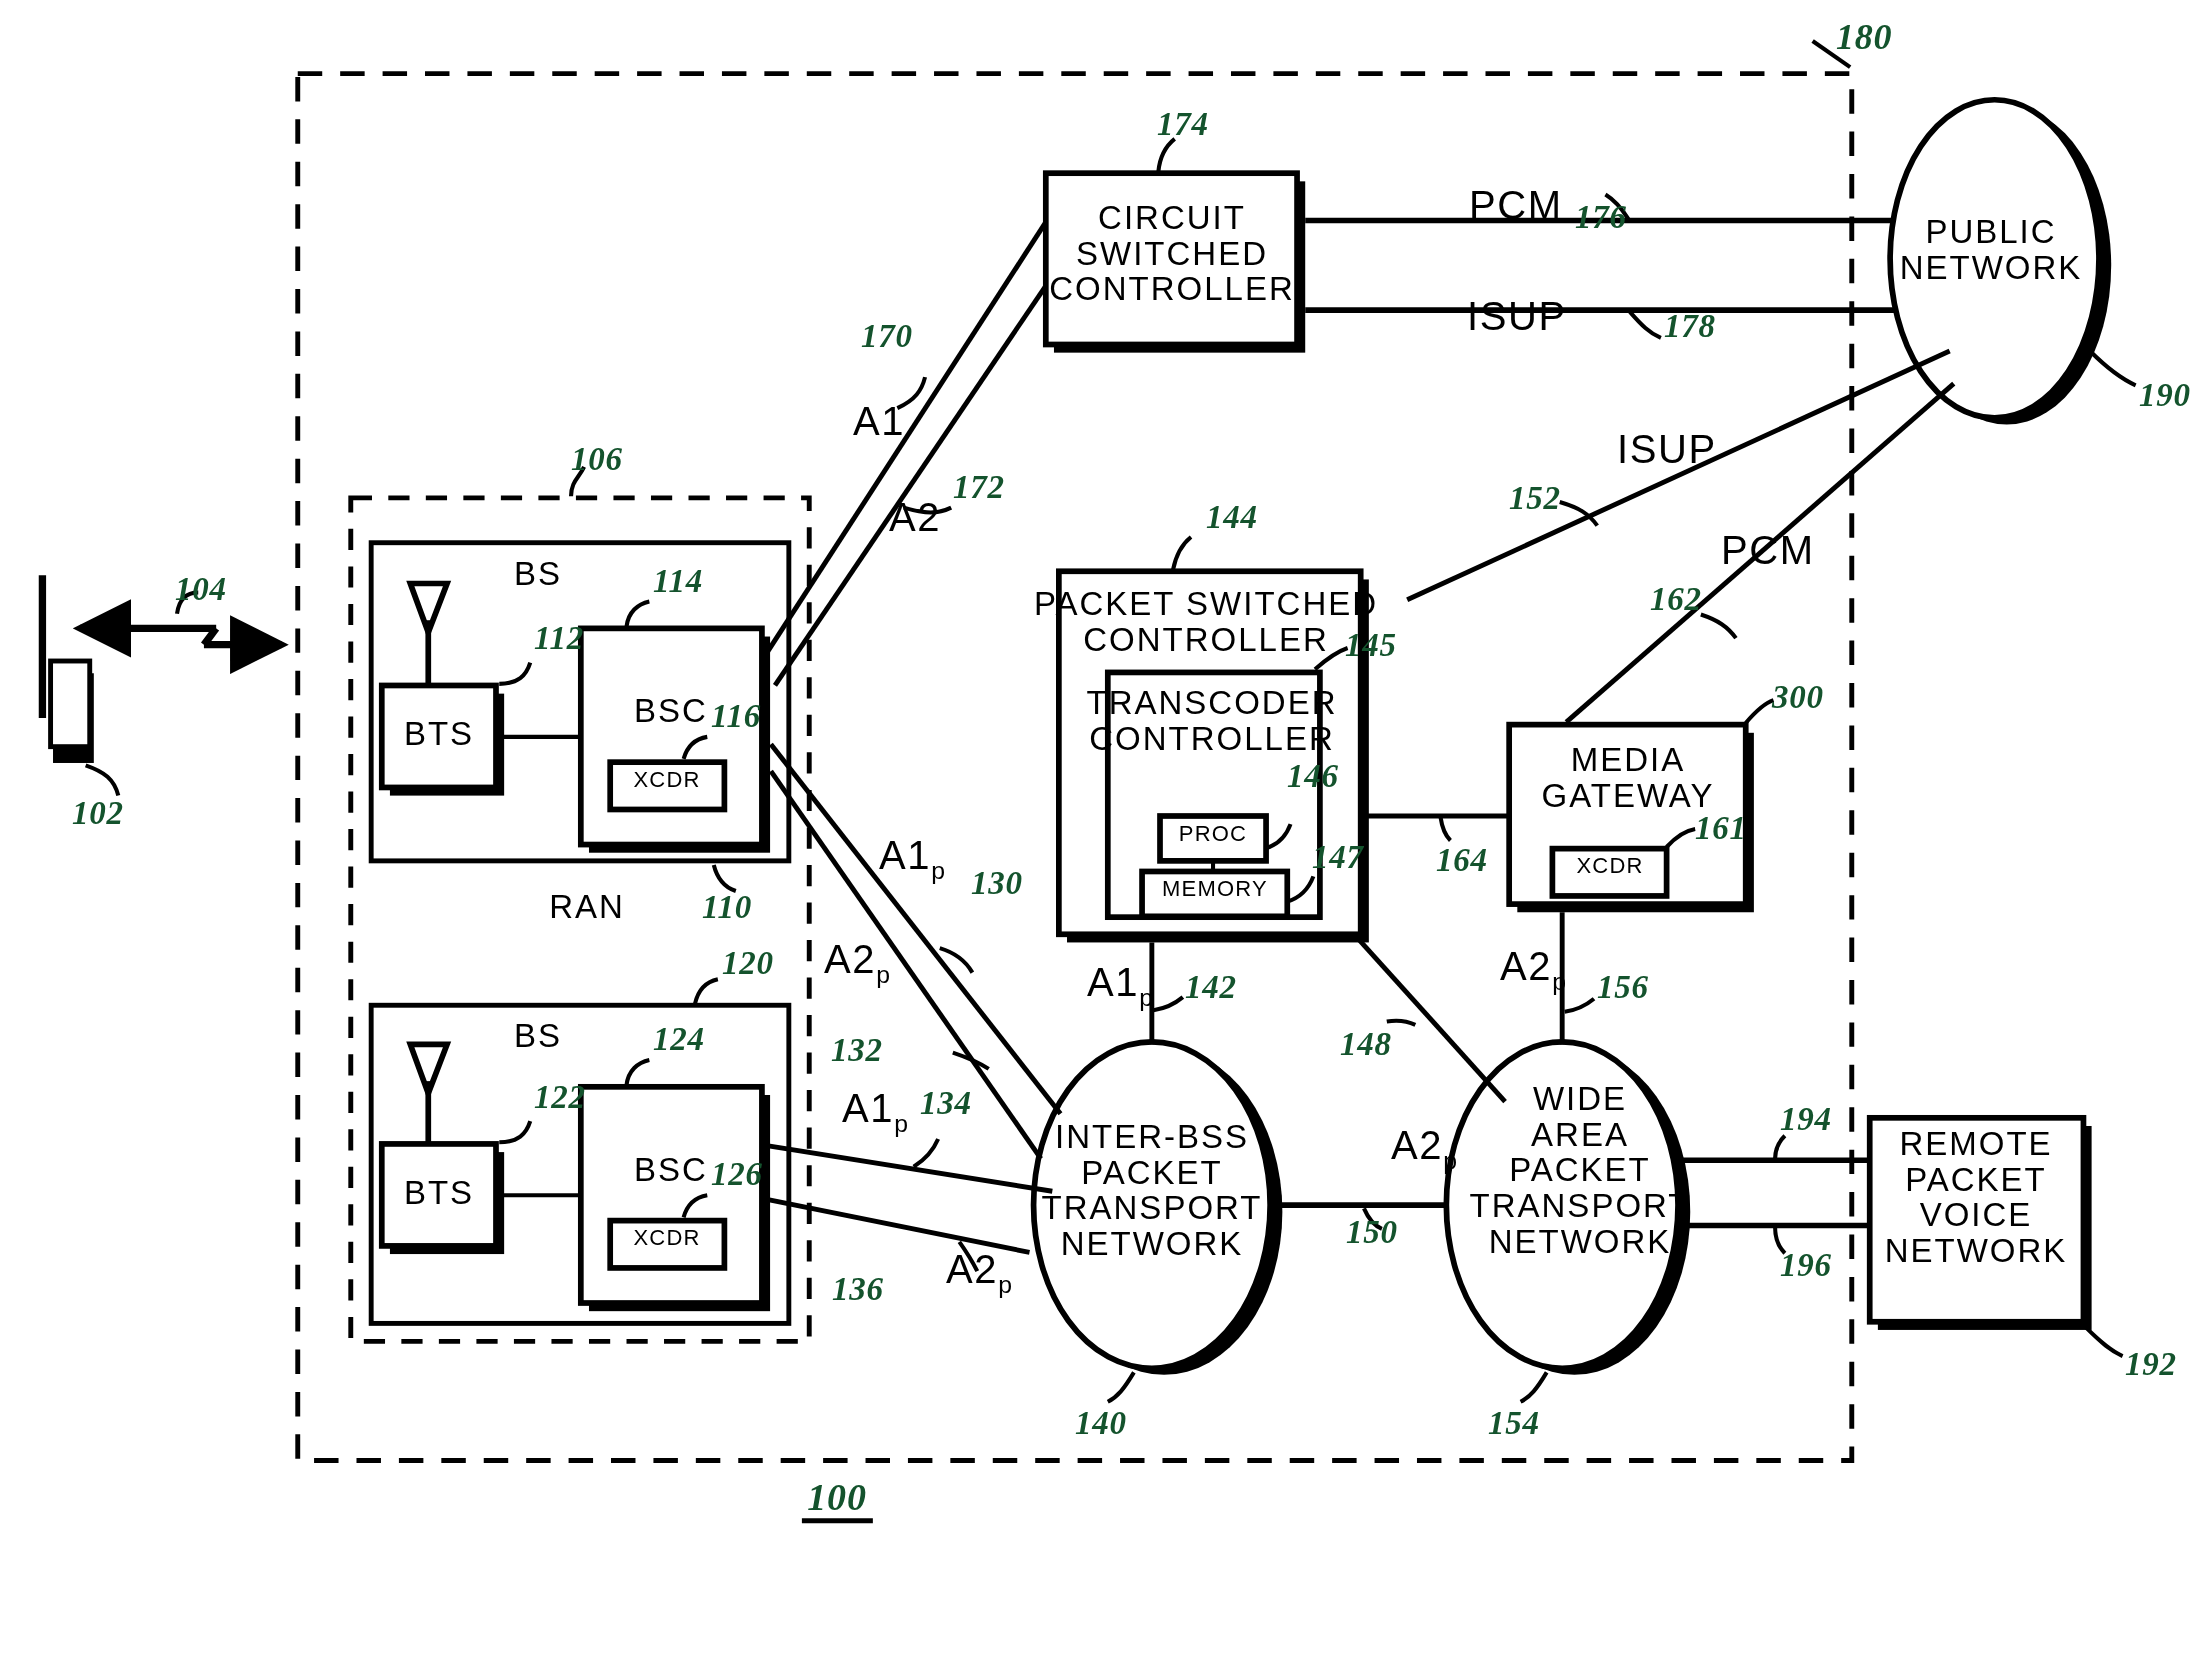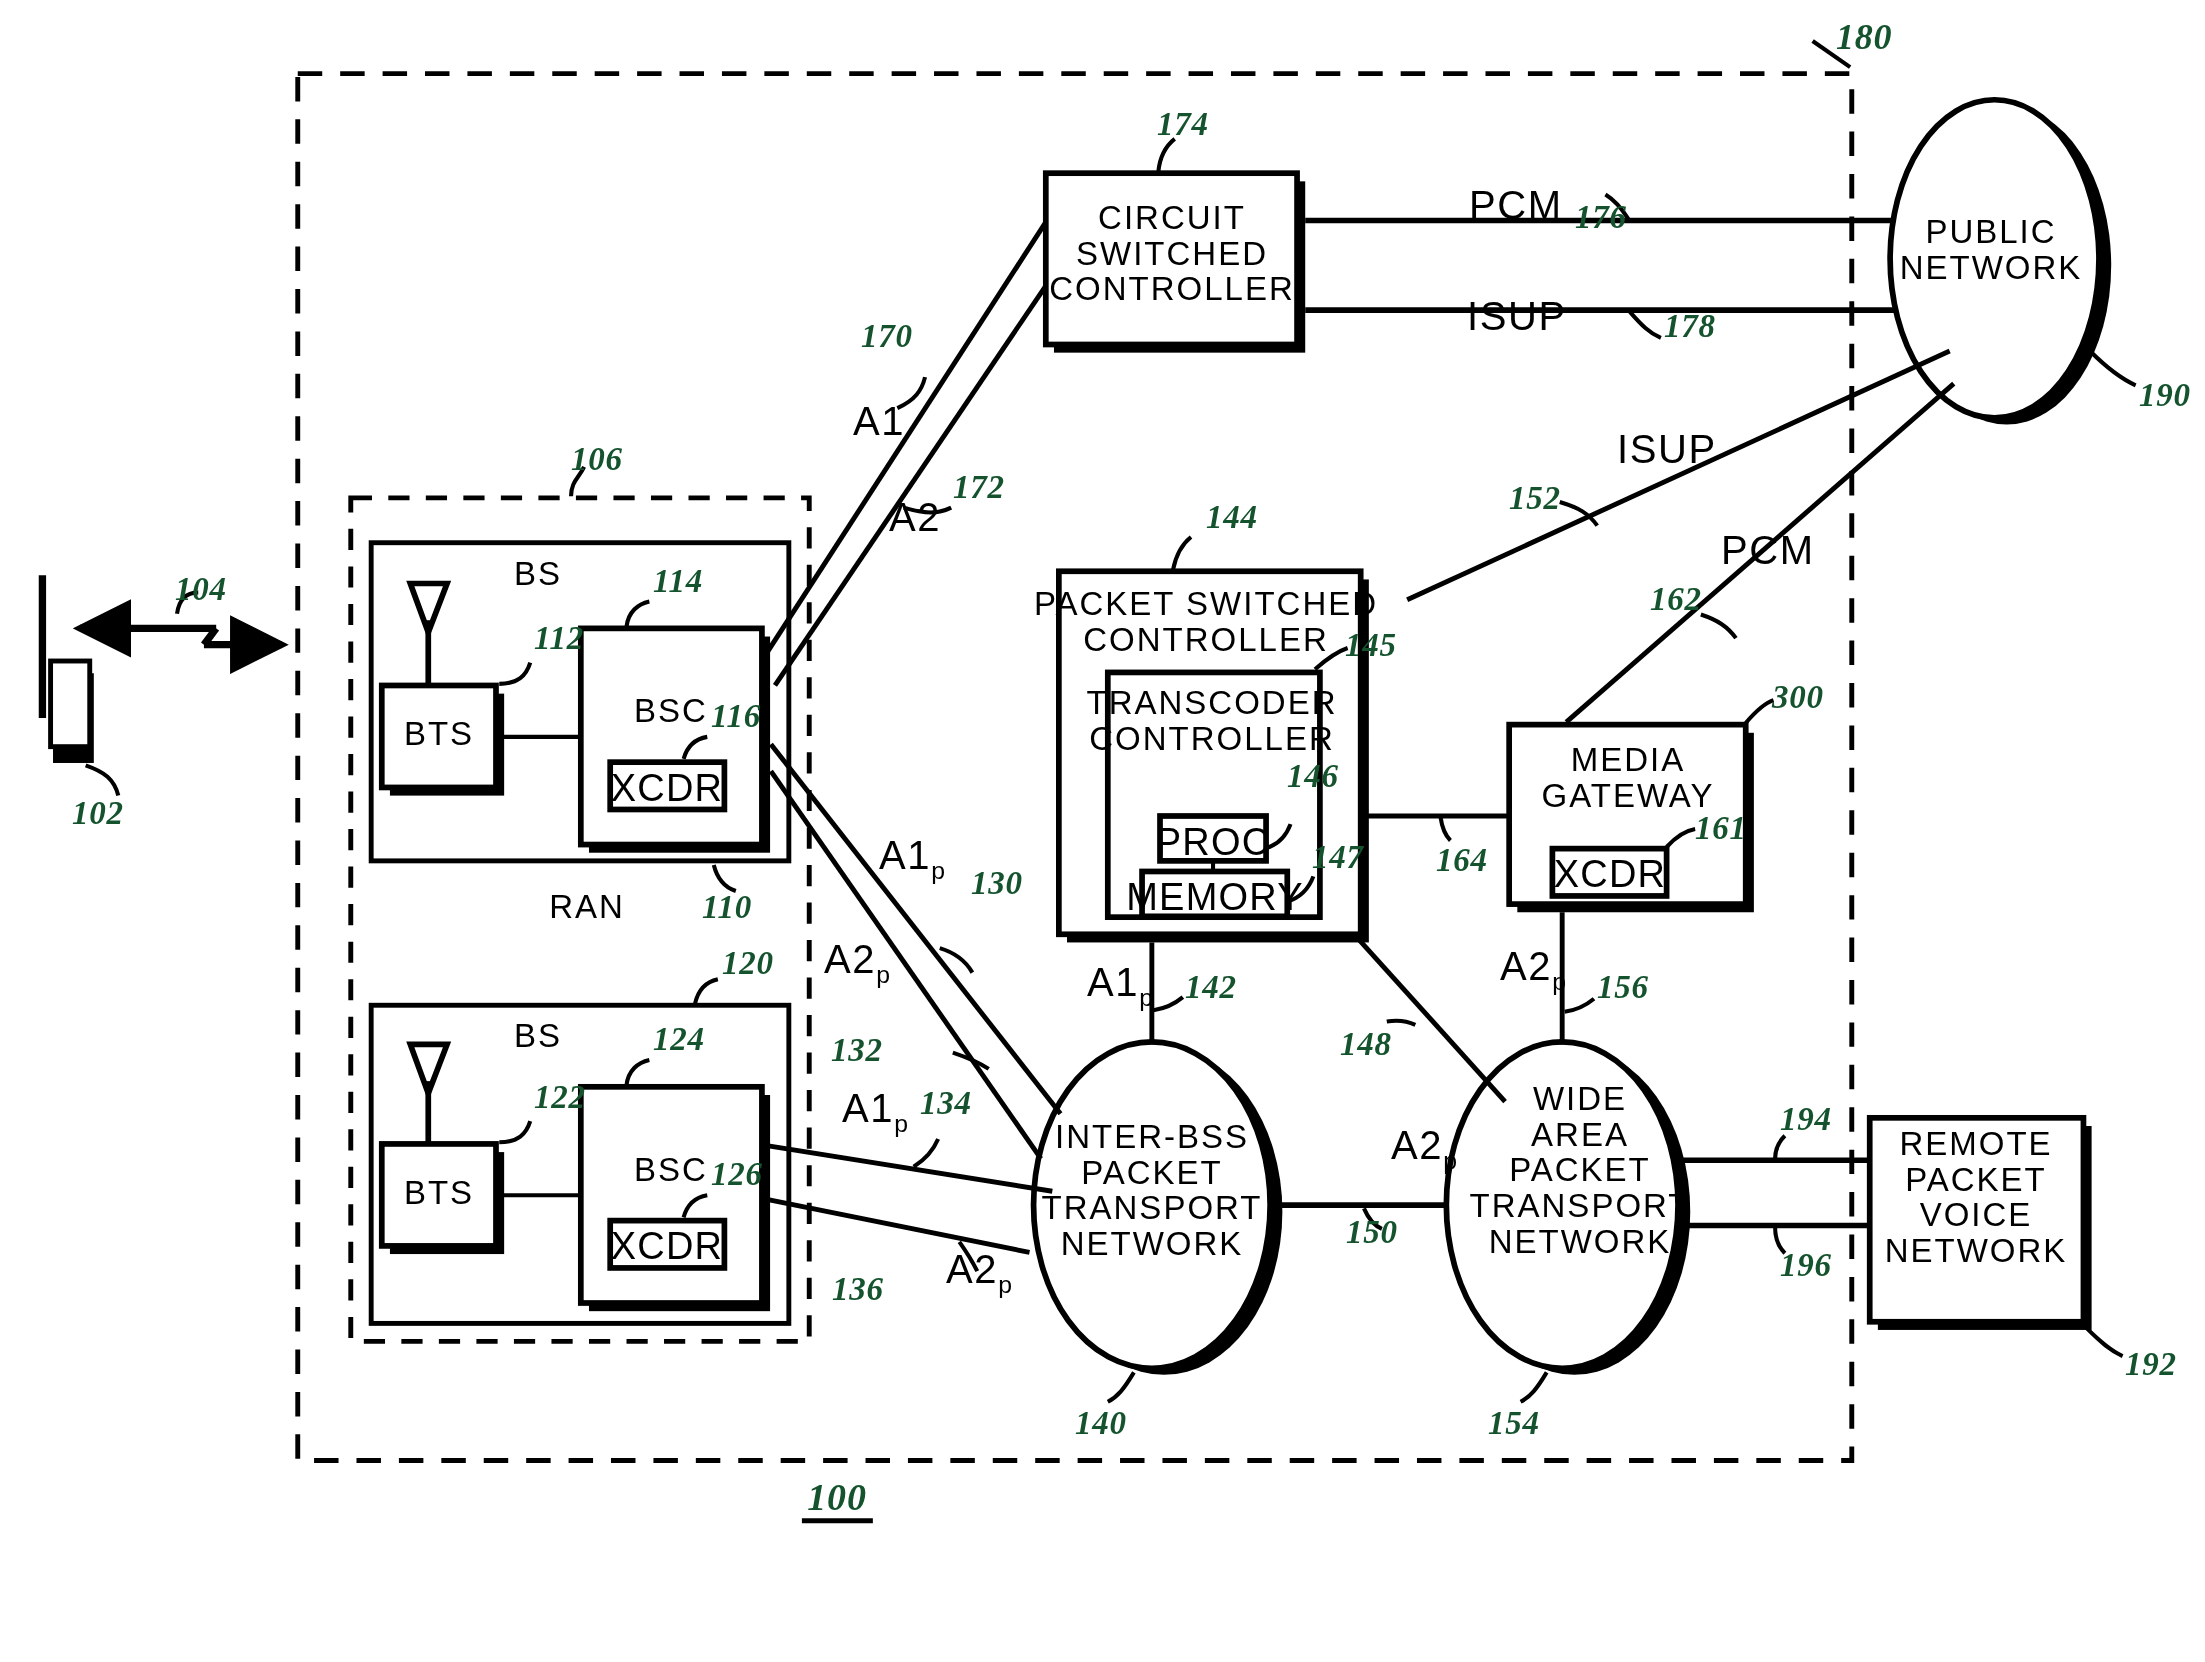--- a/index.html
+++ b/index.html
@@ -42,21 +42,21 @@
     letter-spacing: 0.8px;
   }
   .blocktext {
     font-size: 33px;
     font-weight: normal;
     letter-spacing: 2px;
     font-stretch: condensed;
     transform: scaleX(0.92);
   }
   .smalltext {
-    font-size: 38px;
+    font-size: 22px;
     letter-spacing: 1.2px;
   }
   .proto {
     font-size: 40px;
     letter-spacing: 1.6px;
   }
   .sub {
     font-size: 0.62em;
     vertical-align: -0.42em;
     letter-spacing: 0;

